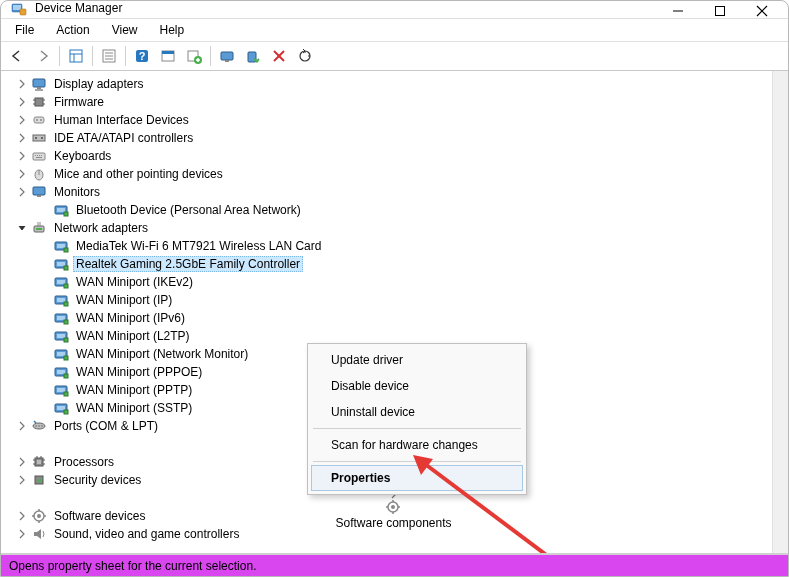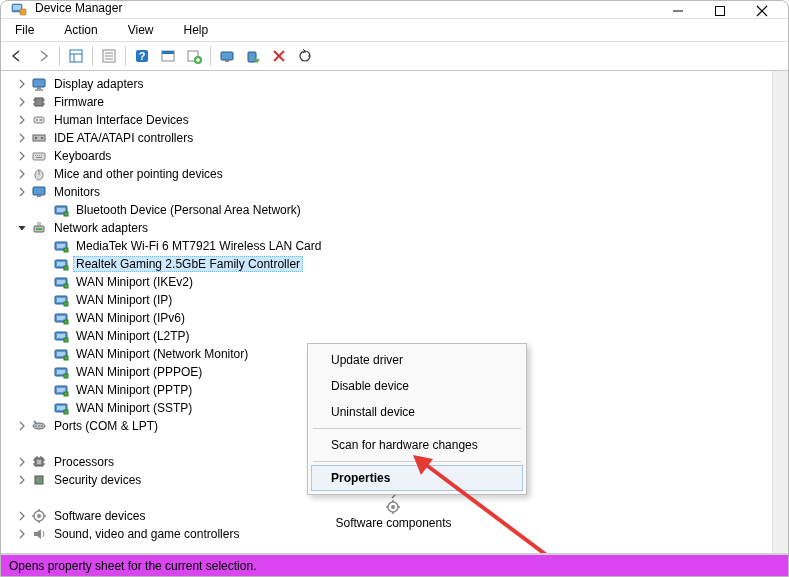--- a/index.html
+++ b/index.html
@@ -35,21 +35,21 @@
   }
   .title-text { font-size: 12px; color: #000; }
   .win-controls { margin-left: auto; display: flex; gap: 22px; padding-right: 8px; }
   .win-ctl { width: 20px; height: 20px; display: flex; align-items: center; justify-content: center; cursor: default; }
 
   .menubar {
     height: 22px;
     display: flex;
     align-items: center;
     padding: 0 6px;
-    gap: 14px;
+    gap: 6px;
   }
   .menubar .menu-item { padding: 2px 8px; cursor: default; }
 
   .toolbar {
     height: 30px;
     border-top: 1px solid #e0e0e0;
     border-bottom: 1px solid #c8c8c8;
     display: flex;
     align-items: center;
     padding: 0 4px;

